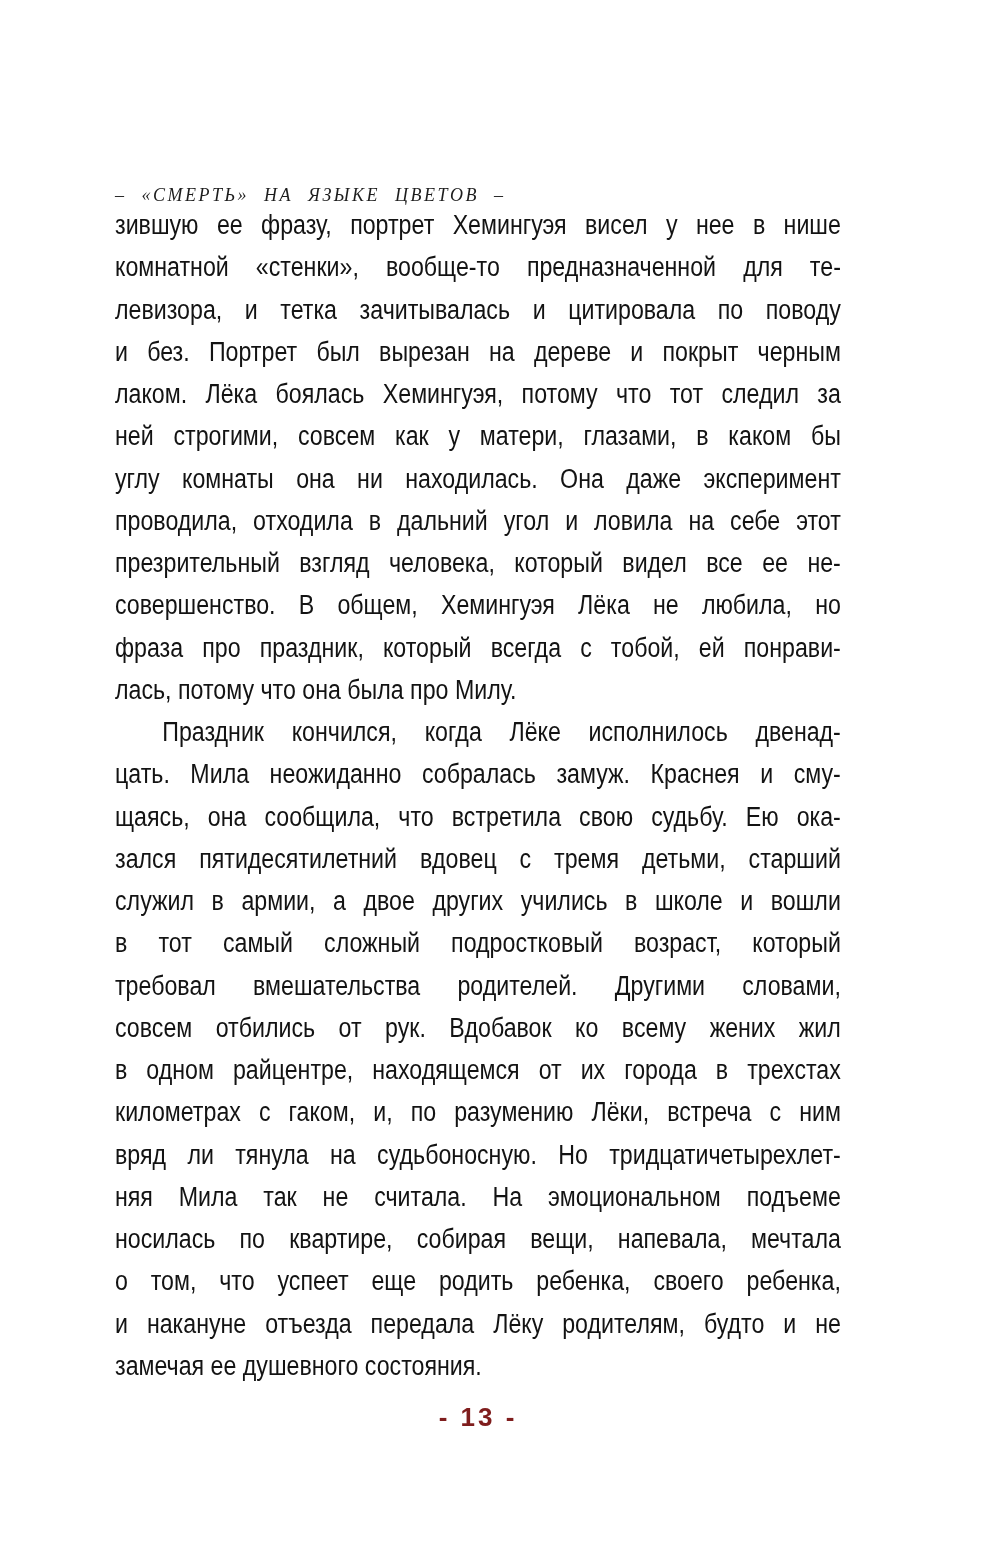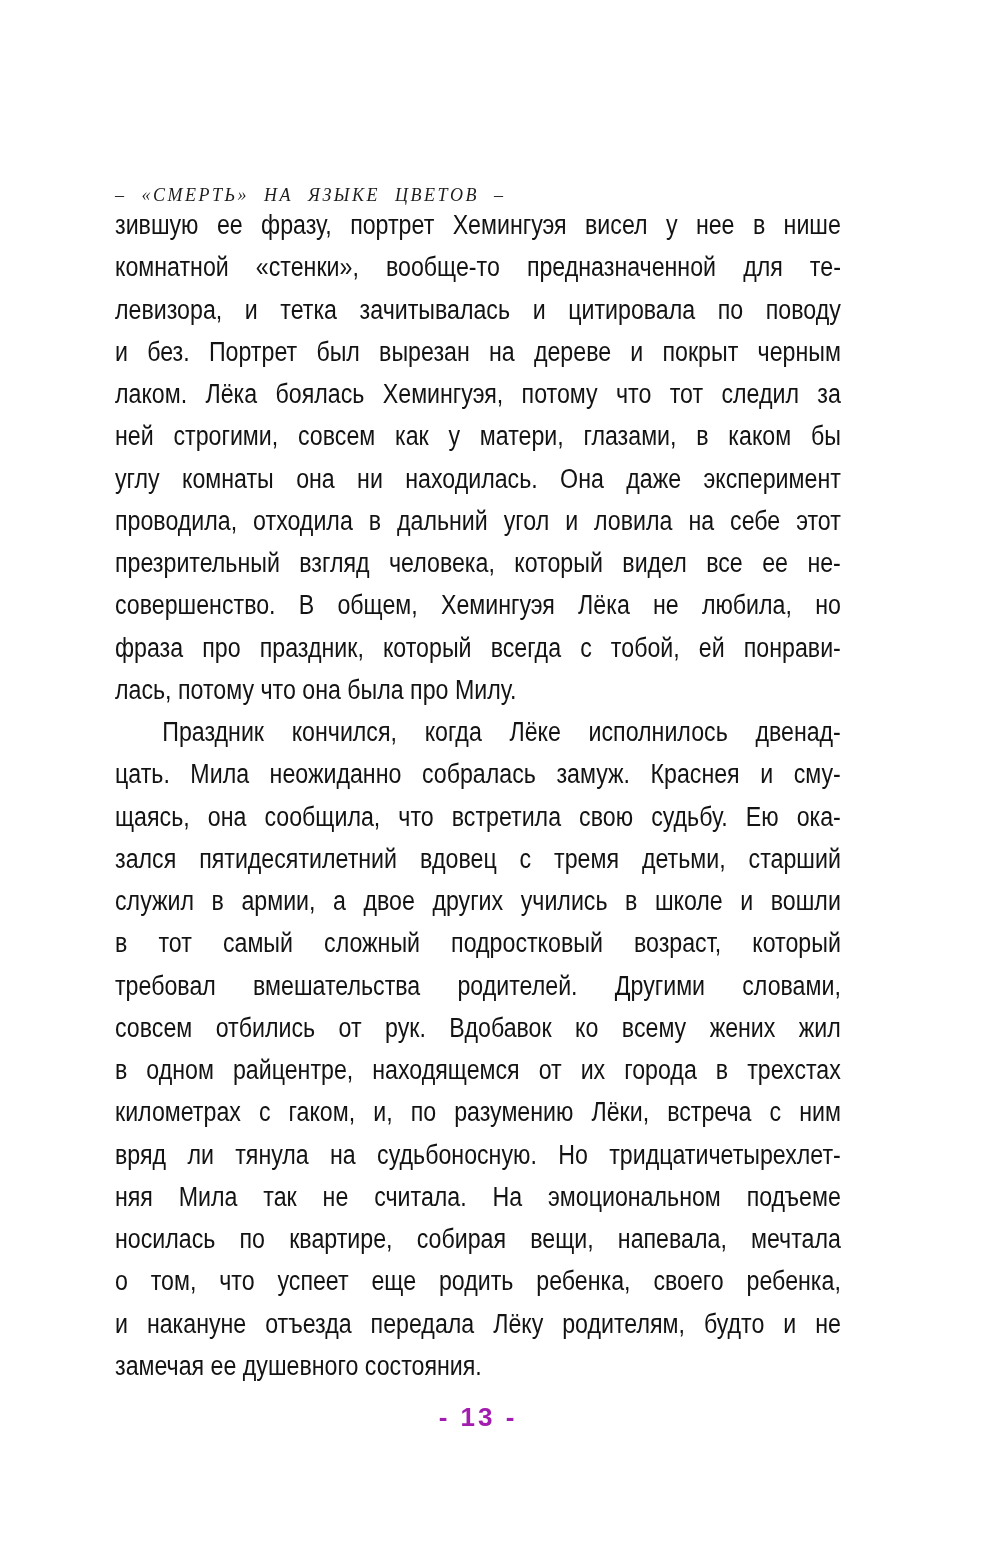--- a/index.html
+++ b/index.html
@@ -58,21 +58,21 @@
   .page-number {
     position: absolute;
     top: 1402px;
     left: 115px;
     width: 726px;
     text-align: center;
     font-family: "Liberation Sans", "DejaVu Sans", sans-serif;
     font-weight: 700;
     font-size: 26px;
     letter-spacing: 3px;
-    color: #a21caf;
+    color: #7f1d1d;
     white-space: nowrap;
   }
 </style>
 </head>
 <body>
 
 <div class="page">
 
   <div class="running-header">– «СМЕРТЬ» НА ЯЗЫКЕ ЦВЕТОВ –</div>
 

